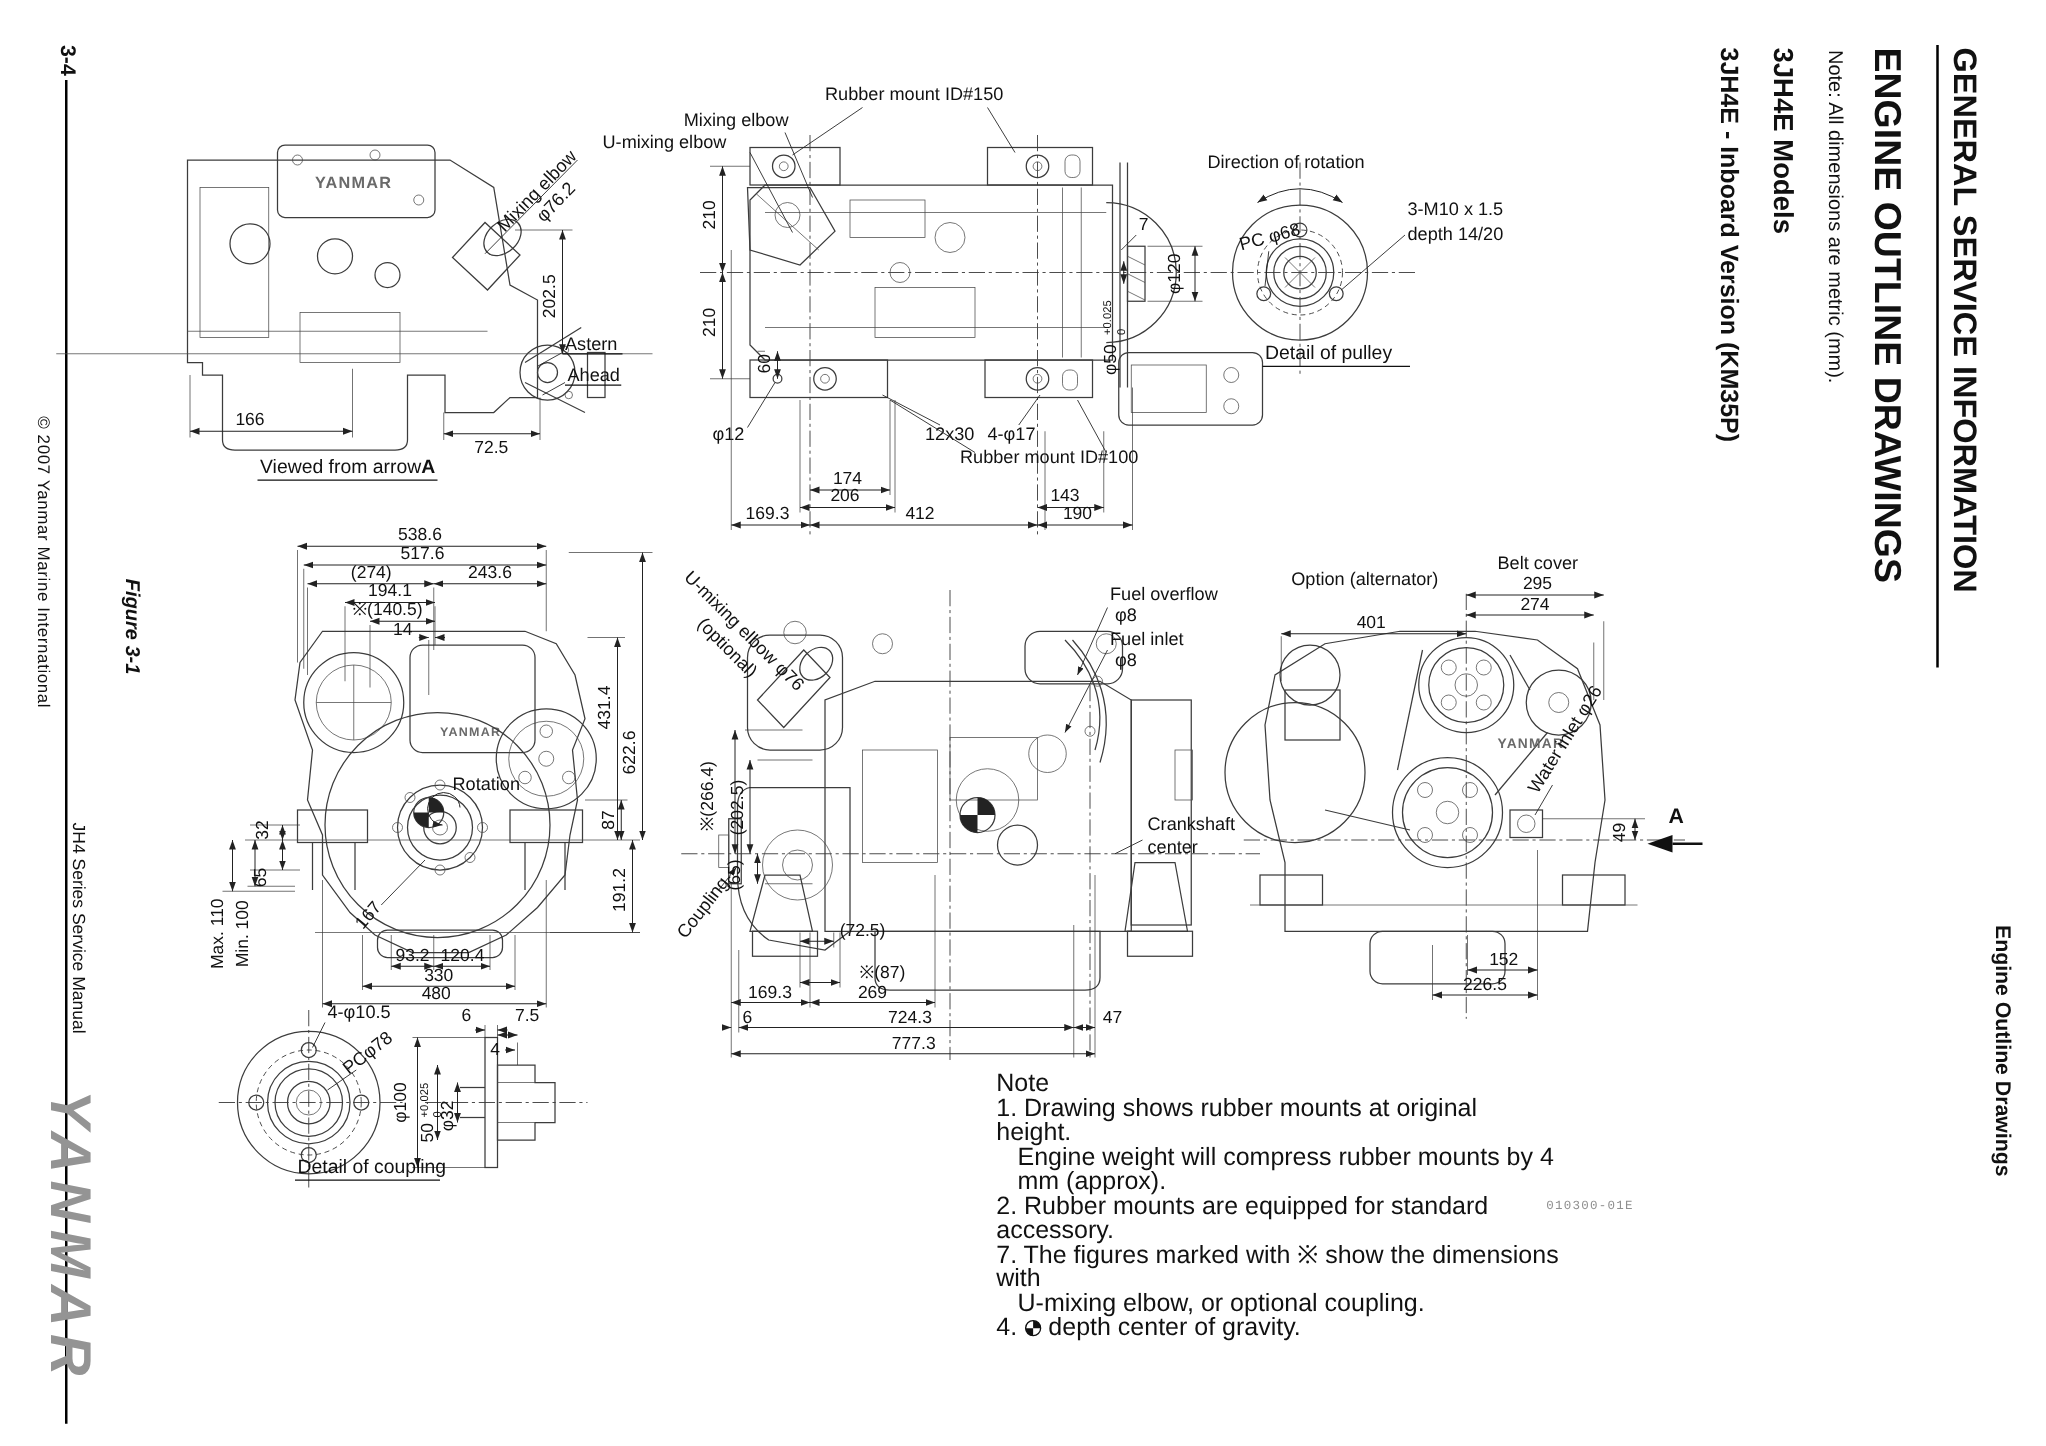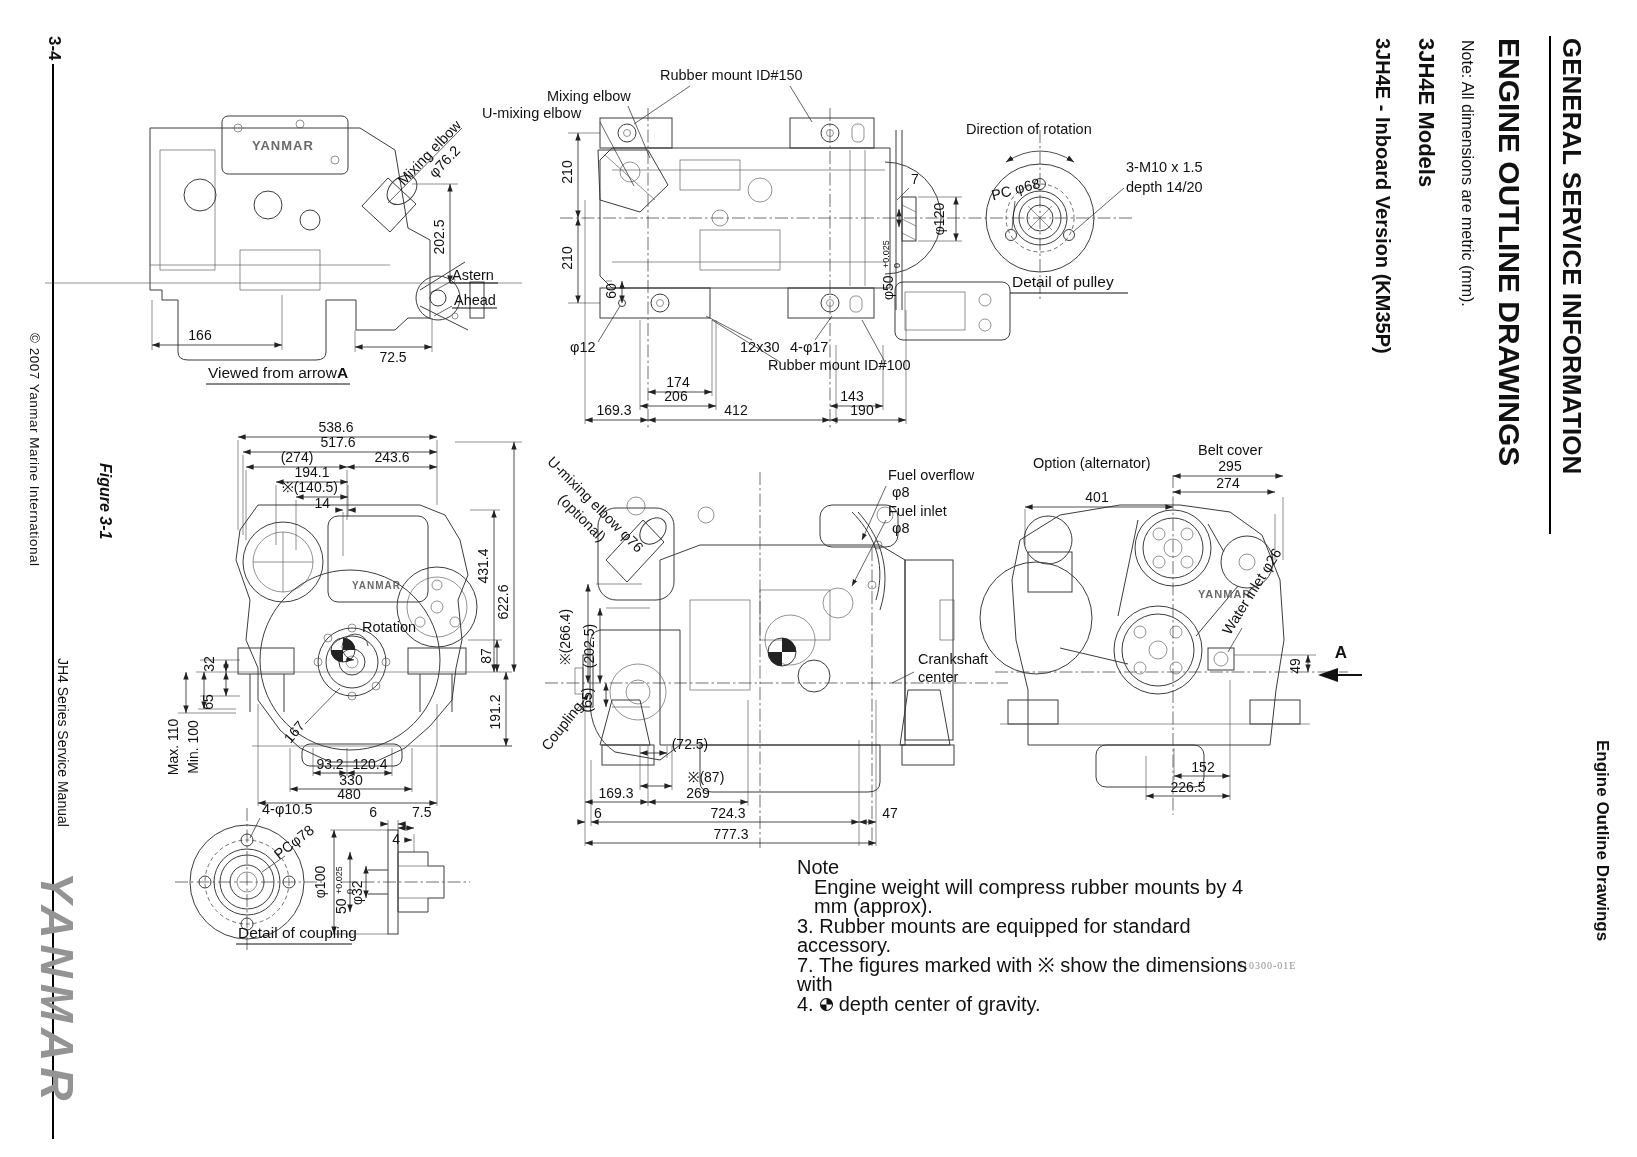--- a/index.html
+++ b/index.html
@@ -5,21 +5,21 @@
   html,body{margin:0;padding:0;background:#fff;}
   .page{position:relative;width:1637px;height:1157px;background:#ffffff;overflow:hidden;
         font-family:"Liberation Sans",sans-serif;color:#111;}
   .abs{position:absolute;}
   
   .vt{position:absolute;writing-mode:vertical-rl;text-orientation:sideways;white-space:nowrap;color:#111;}
   .b{font-weight:bold;}
   .i{font-style:italic;}
   .rule{position:absolute;background:#000;}
   .logo{color:#949494;letter-spacing:6px;font-weight:bold;font-style:italic;}
-  .doccode{color:#8f8f8f;font-family:Liberation Serif, serif;font-size:10px;letter-spacing:1px;}
+  .doccode{color:#8f8f8f;font-family:Liberation Mono, monospace;font-size:10px;letter-spacing:1px;}
   
   .note{position:absolute;left:797px;top:858px;width:450px;font-size:20px;line-height:19.5px;}
   .note .ind{padding-left:17px;}
   .cgrow{display:flex;align-items:center;gap:5px;}
   
   svg text{font-family:"Liberation Sans",sans-serif;fill:#111;}
   .dt{font-size:14px;}
   .lb{font-size:14.5px;}
   .cap{font-size:15.5px;}
   .sm{font-size:9px;}
@@ -587,23 +587,25 @@
       </g>
       <line class="dl" x1="366" y1="866" x2="366" y2="898" marker-start="url(#ar)" marker-end="url(#ar)"></line>
       <text class="dt" transform="translate(362,905) rotate(-90)">φ32</text>
       <text class="cap" x="238" y="938">Detail of coupling</text>
       <line class="ul" x1="236" y1="944" x2="352" y2="944"></line>
     </g>
   </svg>
 
   <div class="note">
     <div>Note</div>
+    <div>1. Drawing shows rubber mounts at original height.</div>
     <div class="ind">Engine weight will compress rubber mounts by 4 mm (approx).</div>
-    <div>3. Rubber mounts are equipped for standard accessory.</div>
+    <div>2. Rubber mounts are equipped for standard accessory.</div>
     <div>7. The figures marked with ※ show the dimensions with</div>
+    <div class="ind">U-mixing elbow, or optional coupling.</div>
     <div class="cgrow">
       <span>4.</span>
       <svg width="15" height="15" viewBox="0 0 20 20">
         <circle cx="10" cy="10" r="8" fill="none" stroke="#111" stroke-width="1.4"></circle>
         <path d="M10,10 L10,2 A8,8 0 0 1 18,10 Z" fill="#111"></path>
         <path d="M10,10 L10,18 A8,8 0 0 1 2,10 Z" fill="#111"></path>
       </svg>
       <span>depth center of gravity.</span>
     </div>
   </div>

